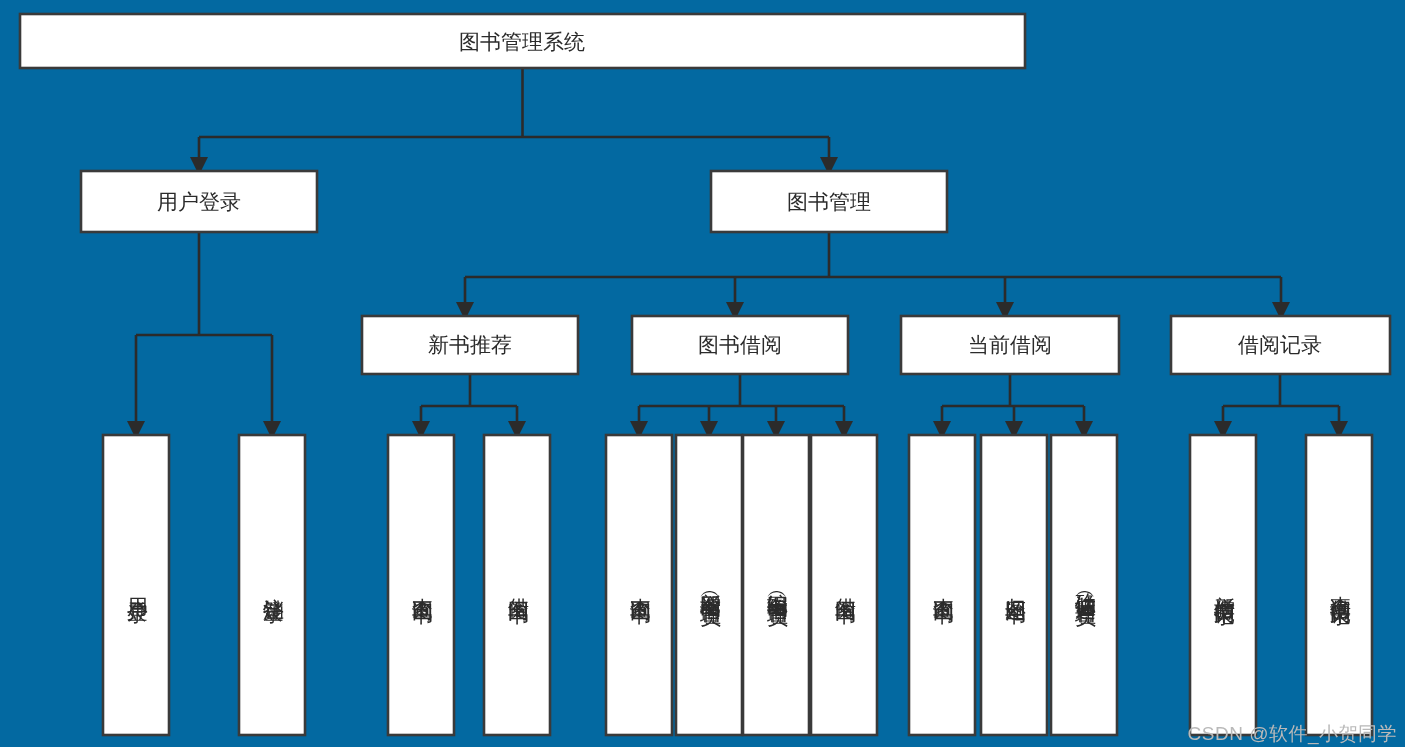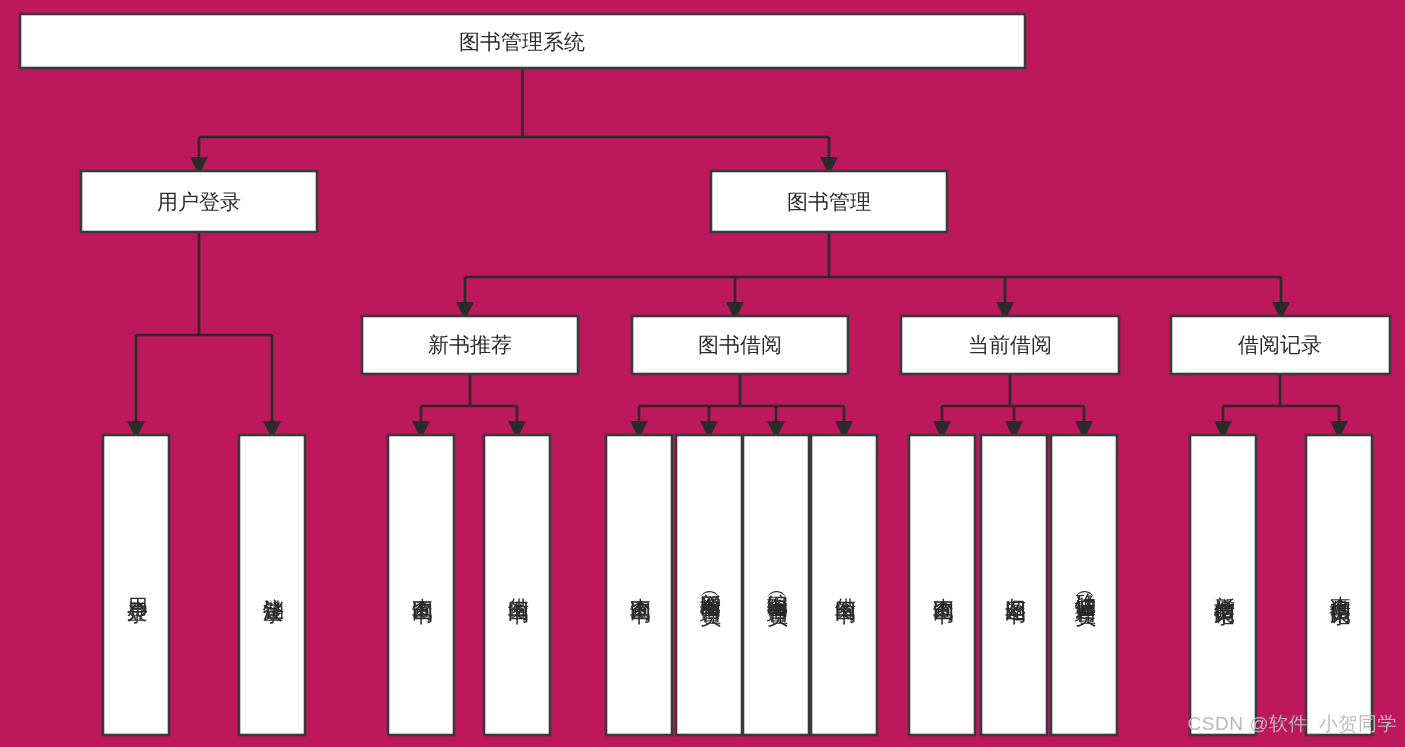--- a/index.html
+++ b/index.html
@@ -7,21 +7,21 @@
     padding: 0;
     background: #ffffff;
   }
   body {
     font-family: "Liberation Sans", "DejaVu Sans", sans-serif;
   }
   #stage {
     position: relative;
     width: 1405px;
     height: 747px;
-    background: #be185d;
+    background: #0369a1;
     overflow: hidden;
   }
   svg.diagram {
     position: absolute;
     left: 0;
     top: 0;
     width: 1405px;
     height: 747px;
   }
   .node-box {
@@ -49,21 +49,21 @@
     stroke-width: 2.6;
     fill: none;
     stroke-linecap: butt;
   }
   .arrow-head {
     fill: #2b2b2b;
   }
   .watermark {
     position: absolute;
     right: 8px;
-    bottom: 10px;
+    bottom: 0;
     font-family: "Liberation Sans", "DejaVu Sans", sans-serif;
     font-size: 19px;
     color: #b9b9b9;
     white-space: nowrap;
     letter-spacing: 0.5px;
     text-align: center;
   }
 </style>
 </head>
 <body>

